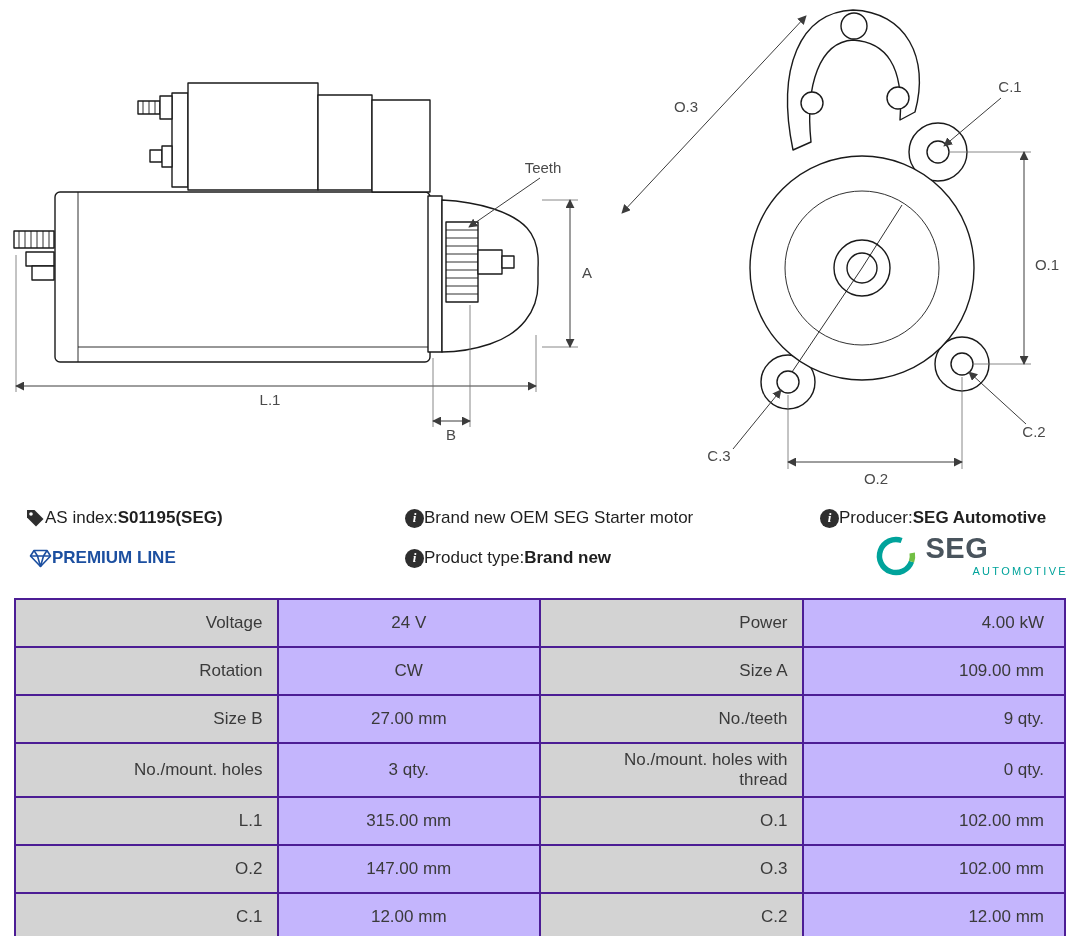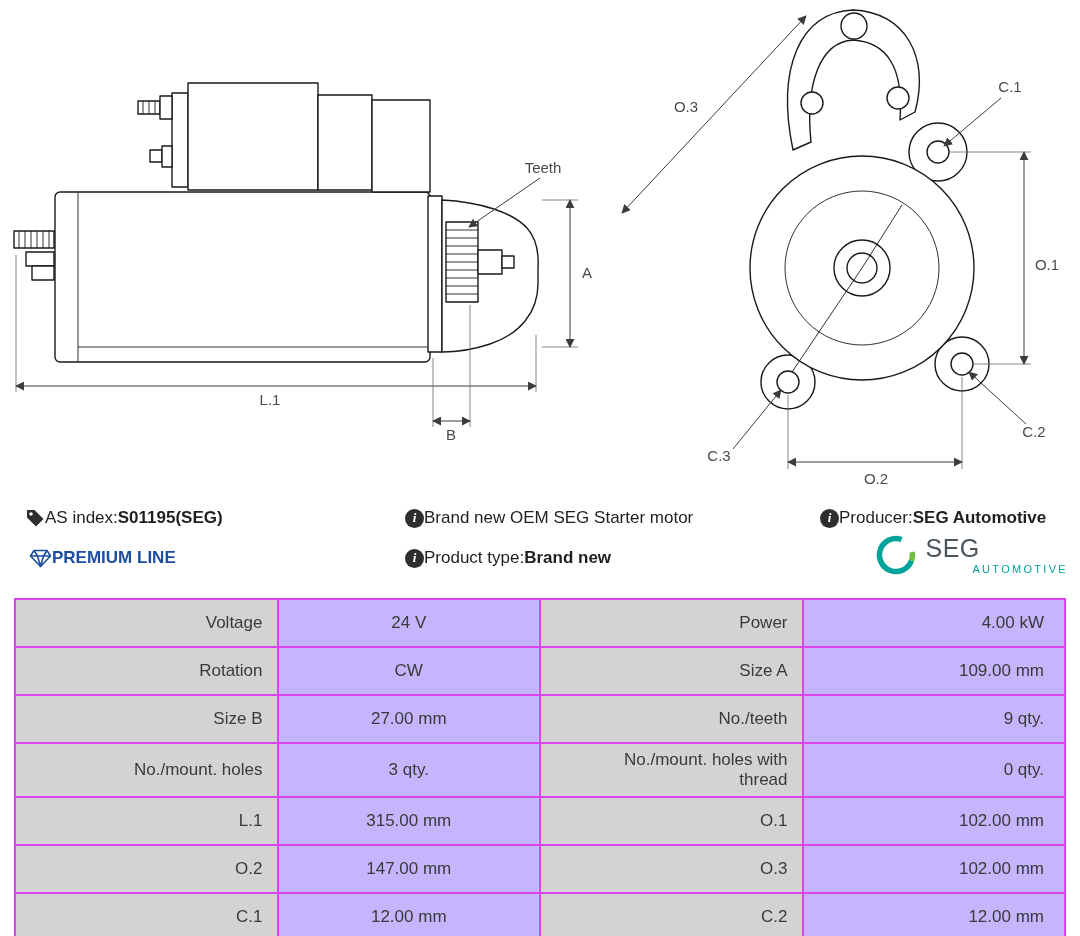--- a/index.html
+++ b/index.html
@@ -13,26 +13,26 @@
   .dimline{stroke:#3c3c3c;stroke-width:1;fill:none;}
   .extline{stroke:#6a6a6a;stroke-width:0.8;fill:none;}
 
   .info-section{position:absolute;top:498px;left:0;width:1080px;height:100px;}
   .info-item{position:absolute;display:flex;align-items:center;gap:0;font-size:17px;color:#1f1f1f;white-space:nowrap;}
   .info-icon{width:19px;height:19px;border-radius:50%;background:#2e2e2e;color:#fff;
     font:italic bold 13px "Liberation Serif",serif;display:flex;align-items:center;justify-content:center;flex:0 0 auto;}
   .premium{color:#1c4fa0;font-weight:bold;}
   .logo{position:absolute;right:12px;top:36px;display:flex;align-items:center;gap:8px;}
   .logo-text{display:flex;flex-direction:column;line-height:1;}
-  .logo-name{font-size:25px;font-weight:normal;color:#49545d;letter-spacing:0.5px;}
+  .logo-name{font-size:29px;font-weight:bold;color:#49545d;letter-spacing:0.5px;}
   .logo-sub{font-size:11px;color:#00a39b;letter-spacing:2.3px;margin-top:3px;margin-left:47px;}
 
   .spec-table{position:absolute;top:598px;left:14px;width:1052px;border-collapse:collapse;
     font-size:17px;color:#3a3a3a;table-layout:fixed;}
-  .spec-table td{border:2px solid #d946ef;height:34px;padding:6px 14px;}
+  .spec-table td{border:2px solid #4c1d95;height:34px;padding:6px 14px;}
   .spec-table td.lbl{background:#d3d3d3;text-align:right;padding-left:55px;}
   .spec-table td.val{background:#c4b5fd;}
   .spec-table td.val.c{text-align:center;}
   .spec-table td.val.r{text-align:right;padding-right:20px;}
 </style>
 </head>
 <body>
 
 <div class="stage">
 

